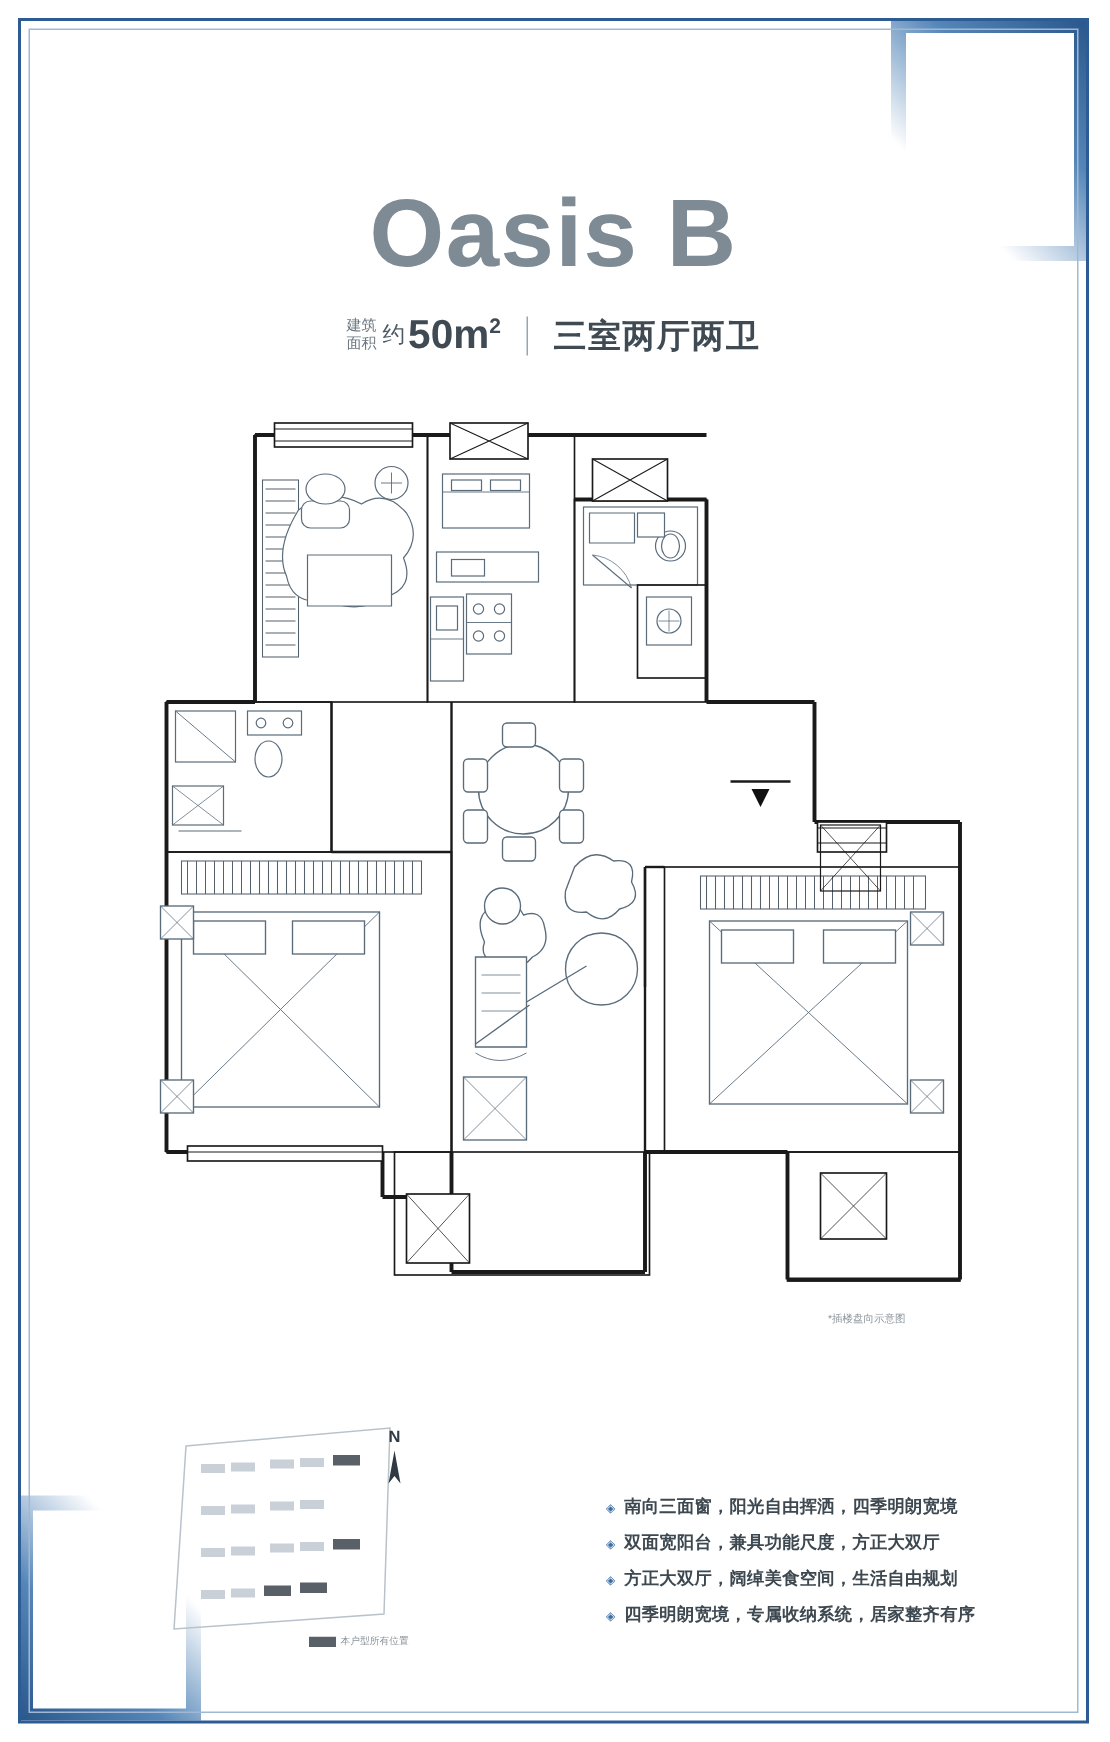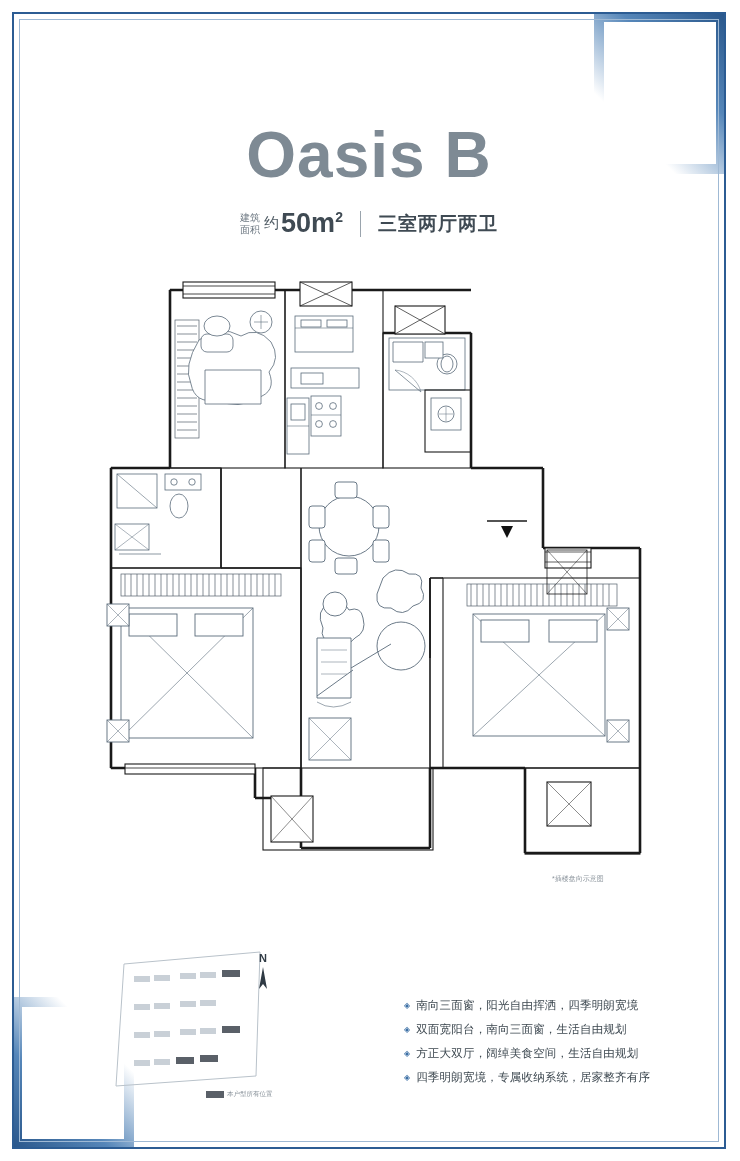--- a/index.html
+++ b/index.html
@@ -73,21 +73,21 @@
   }
   .sub-area-val{
     font-size:27px;font-weight:bold;color:#3f4a53;letter-spacing:0;
   }
   .sub-area-val sup{font-size:14px;}
   .sub-divider{
     display:inline-block;width:1px;height:26px;background:#9aa4ad;
     margin:0 17px;
   }
   .sub-rooms{
-    font-size:19px;font-weight:bold;color:#3f4a53;letter-spacing:1px;
+    font-size:22px;font-weight:bold;color:#3f4a53;letter-spacing:1px;
   }
 
   
   #plan{
     position:absolute;left:95px;top:278px;width:560px;height:610px;
   }
   #plan svg{display:block;}
 
   .plan-note{
     position:absolute;left:552px;top:874px;
@@ -114,21 +114,21 @@
     position:absolute;left:404px;top:998px;width:280px;
   }
   .feature{
     display:flex;align-items:flex-start;
     margin-bottom:9px;
   }
   .feature .bullet{
     color:#3b6fa5;font-size:8px;line-height:15px;margin-right:6px;
   }
   .feature .ftext{
-    font-size:11.5px;color:#3d4850;line-height:15px;letter-spacing:.2px;
+    font-size:11.5px;color:#3d4850;line-height:15px;letter-spacing:.2px;font-weight:bold;
   }
 </style>
 </head>
 <body>
 
 <div id="page">
 
   <div class="corner-grad-tr"></div>
   <div class="corner-mask-tr"></div>
   <div class="corner-grad-bl"></div>
@@ -381,21 +381,21 @@
       </svg><span>本户型所有位置</span>
   </div>
 
   <div class="features">
     <div class="feature">
       <span class="bullet">◈</span>
       <span class="ftext">南向三面窗，阳光自由挥洒，四季明朗宽境</span>
     </div>
     <div class="feature">
       <span class="bullet">◈</span>
-      <span class="ftext">双面宽阳台，南向三面窗，生活自由规划</span>
+      <span class="ftext">双面宽阳台，兼具功能尺度，方正大双厅</span>
     </div>
     <div class="feature">
       <span class="bullet">◈</span>
       <span class="ftext">方正大双厅，阔绰美食空间，生活自由规划</span>
     </div>
     <div class="feature">
       <span class="bullet">◈</span>
       <span class="ftext">四季明朗宽境，专属收纳系统，居家整齐有序</span>
     </div>
   </div>

